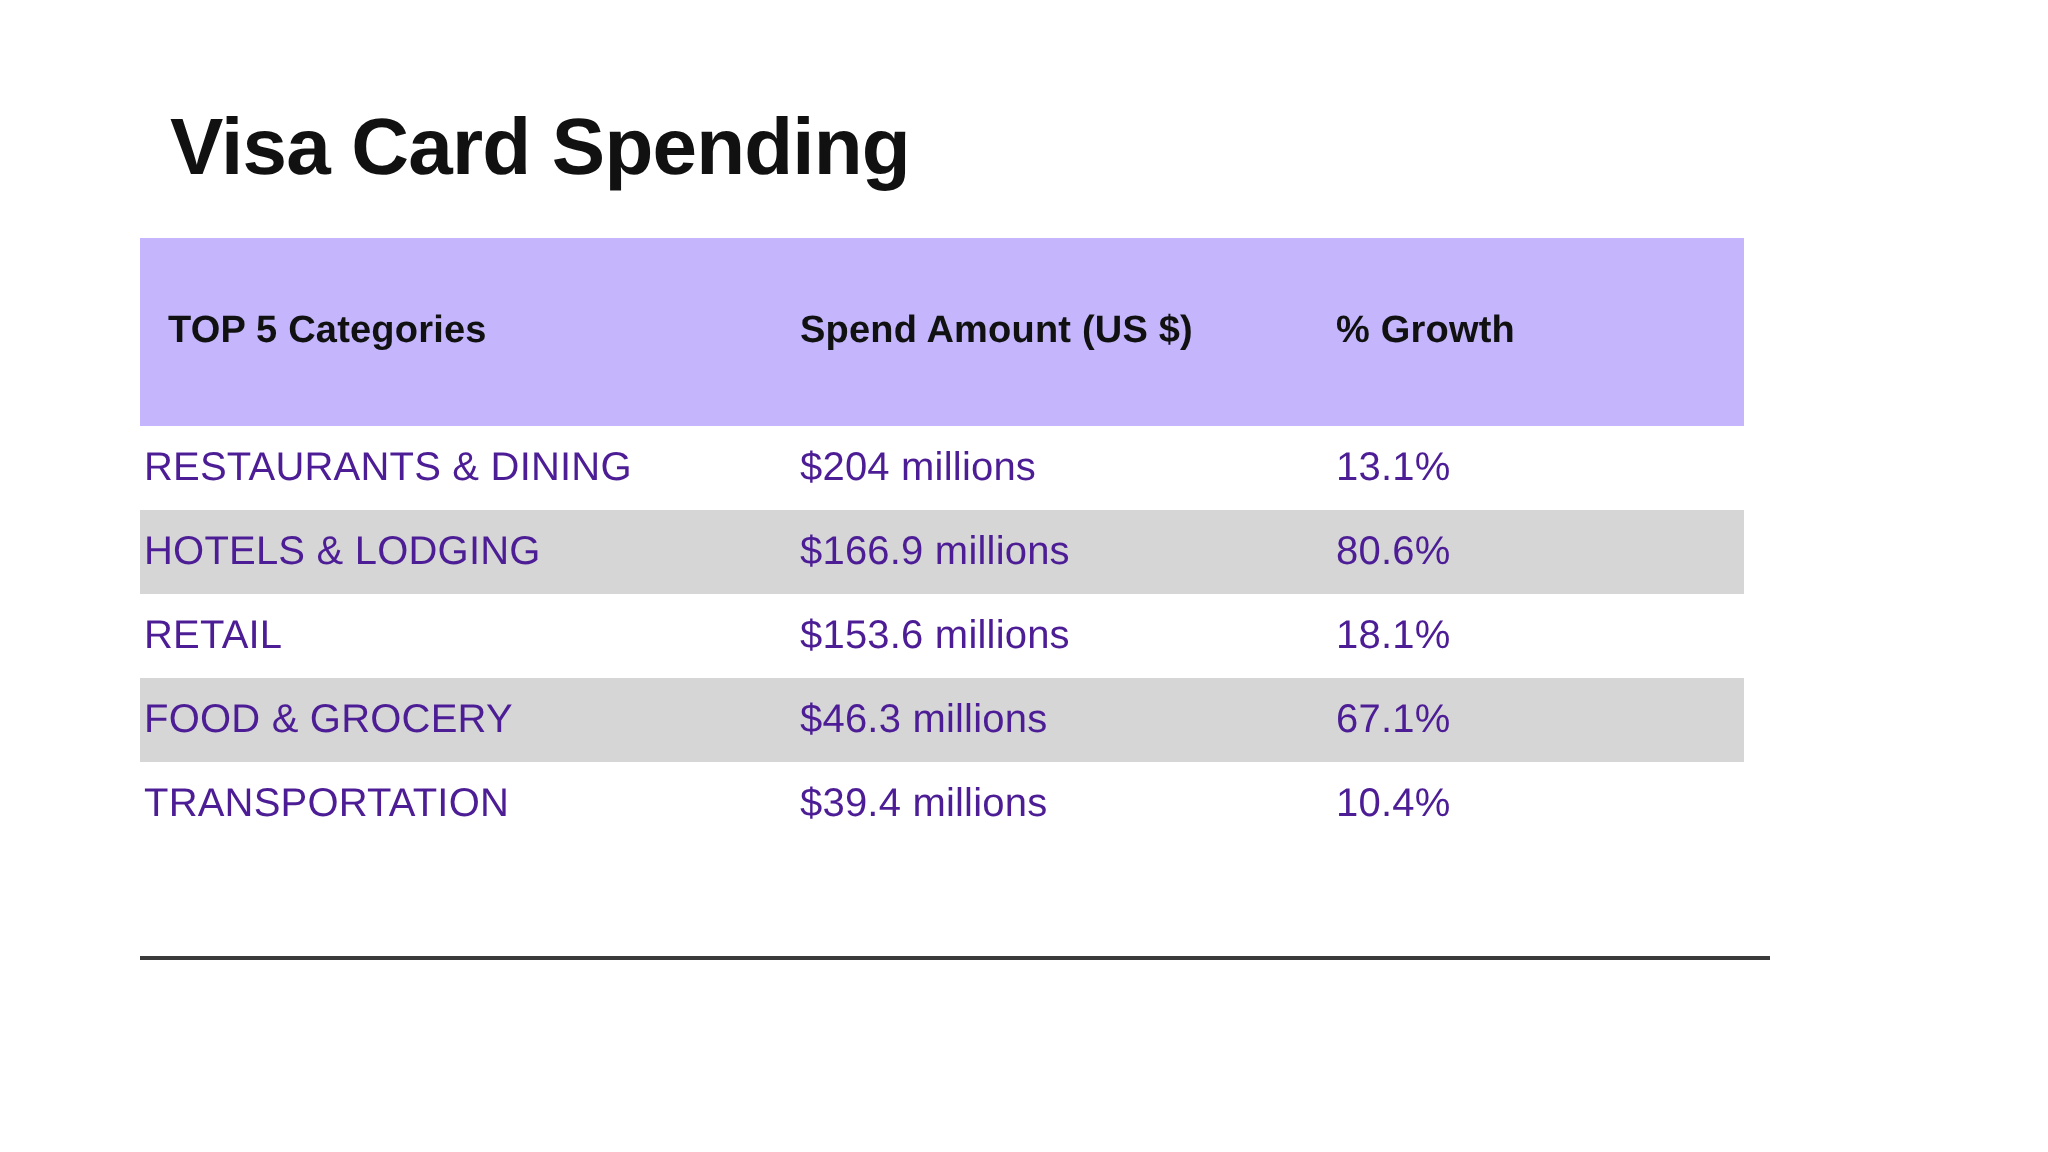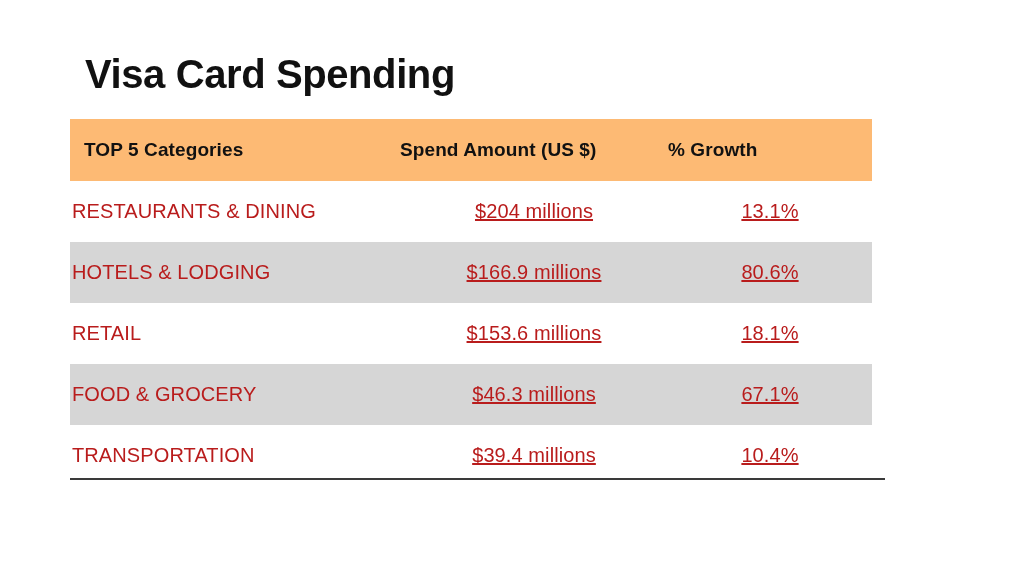--- a/index.html
+++ b/index.html
@@ -43,56 +43,55 @@
     width: 802px;
     border-collapse: collapse;
     table-layout: fixed;
   }
 
   .table col.c-cat  { width: 330px; }
   .table col.c-amt  { width: 268px; }
   .table col.c-grw  { width: 204px; }
 
   .table thead th {
-    background: #fdba74;
+    background: #c4b5fd;
     color: #111111;
     font-size: 19px;
     font-weight: 700;
-    height: 62px;
+    height: 94px;
     padding: 0;
     vertical-align: middle;
     letter-spacing: 0.1px;
     margin-top: 16px;
   }
   .table thead th.cat {
     text-align: left;
     padding-left: 14px;
   }
   .table thead th.amt,
   .table thead th.grw {
     text-align: left;
   }
 
   .table tbody td {
-    height: 61px;
+    height: 42px;
     padding: 0;
     font-size: 20px;
     font-weight: 400;
-    color: #b91c1c;
+    color: #4c1d95;
     vertical-align: middle;
     letter-spacing: 0.1px;
   }
   .table tbody td.cat {
     text-align: left;
     padding-left: 2px;
   }
   .table tbody td.amt,
   .table tbody td.grw {
-    text-align: center;
-    text-decoration: underline;
+    text-align: left;
   }
 
   .table tbody tr.alt td {
     background: #d6d6d6;
   }
   .table tbody tr.alt td.cat,
   .table tbody tr.alt td.amt,
   .table tbody tr.alt td.grw {
     font-weight: 400;
   }

